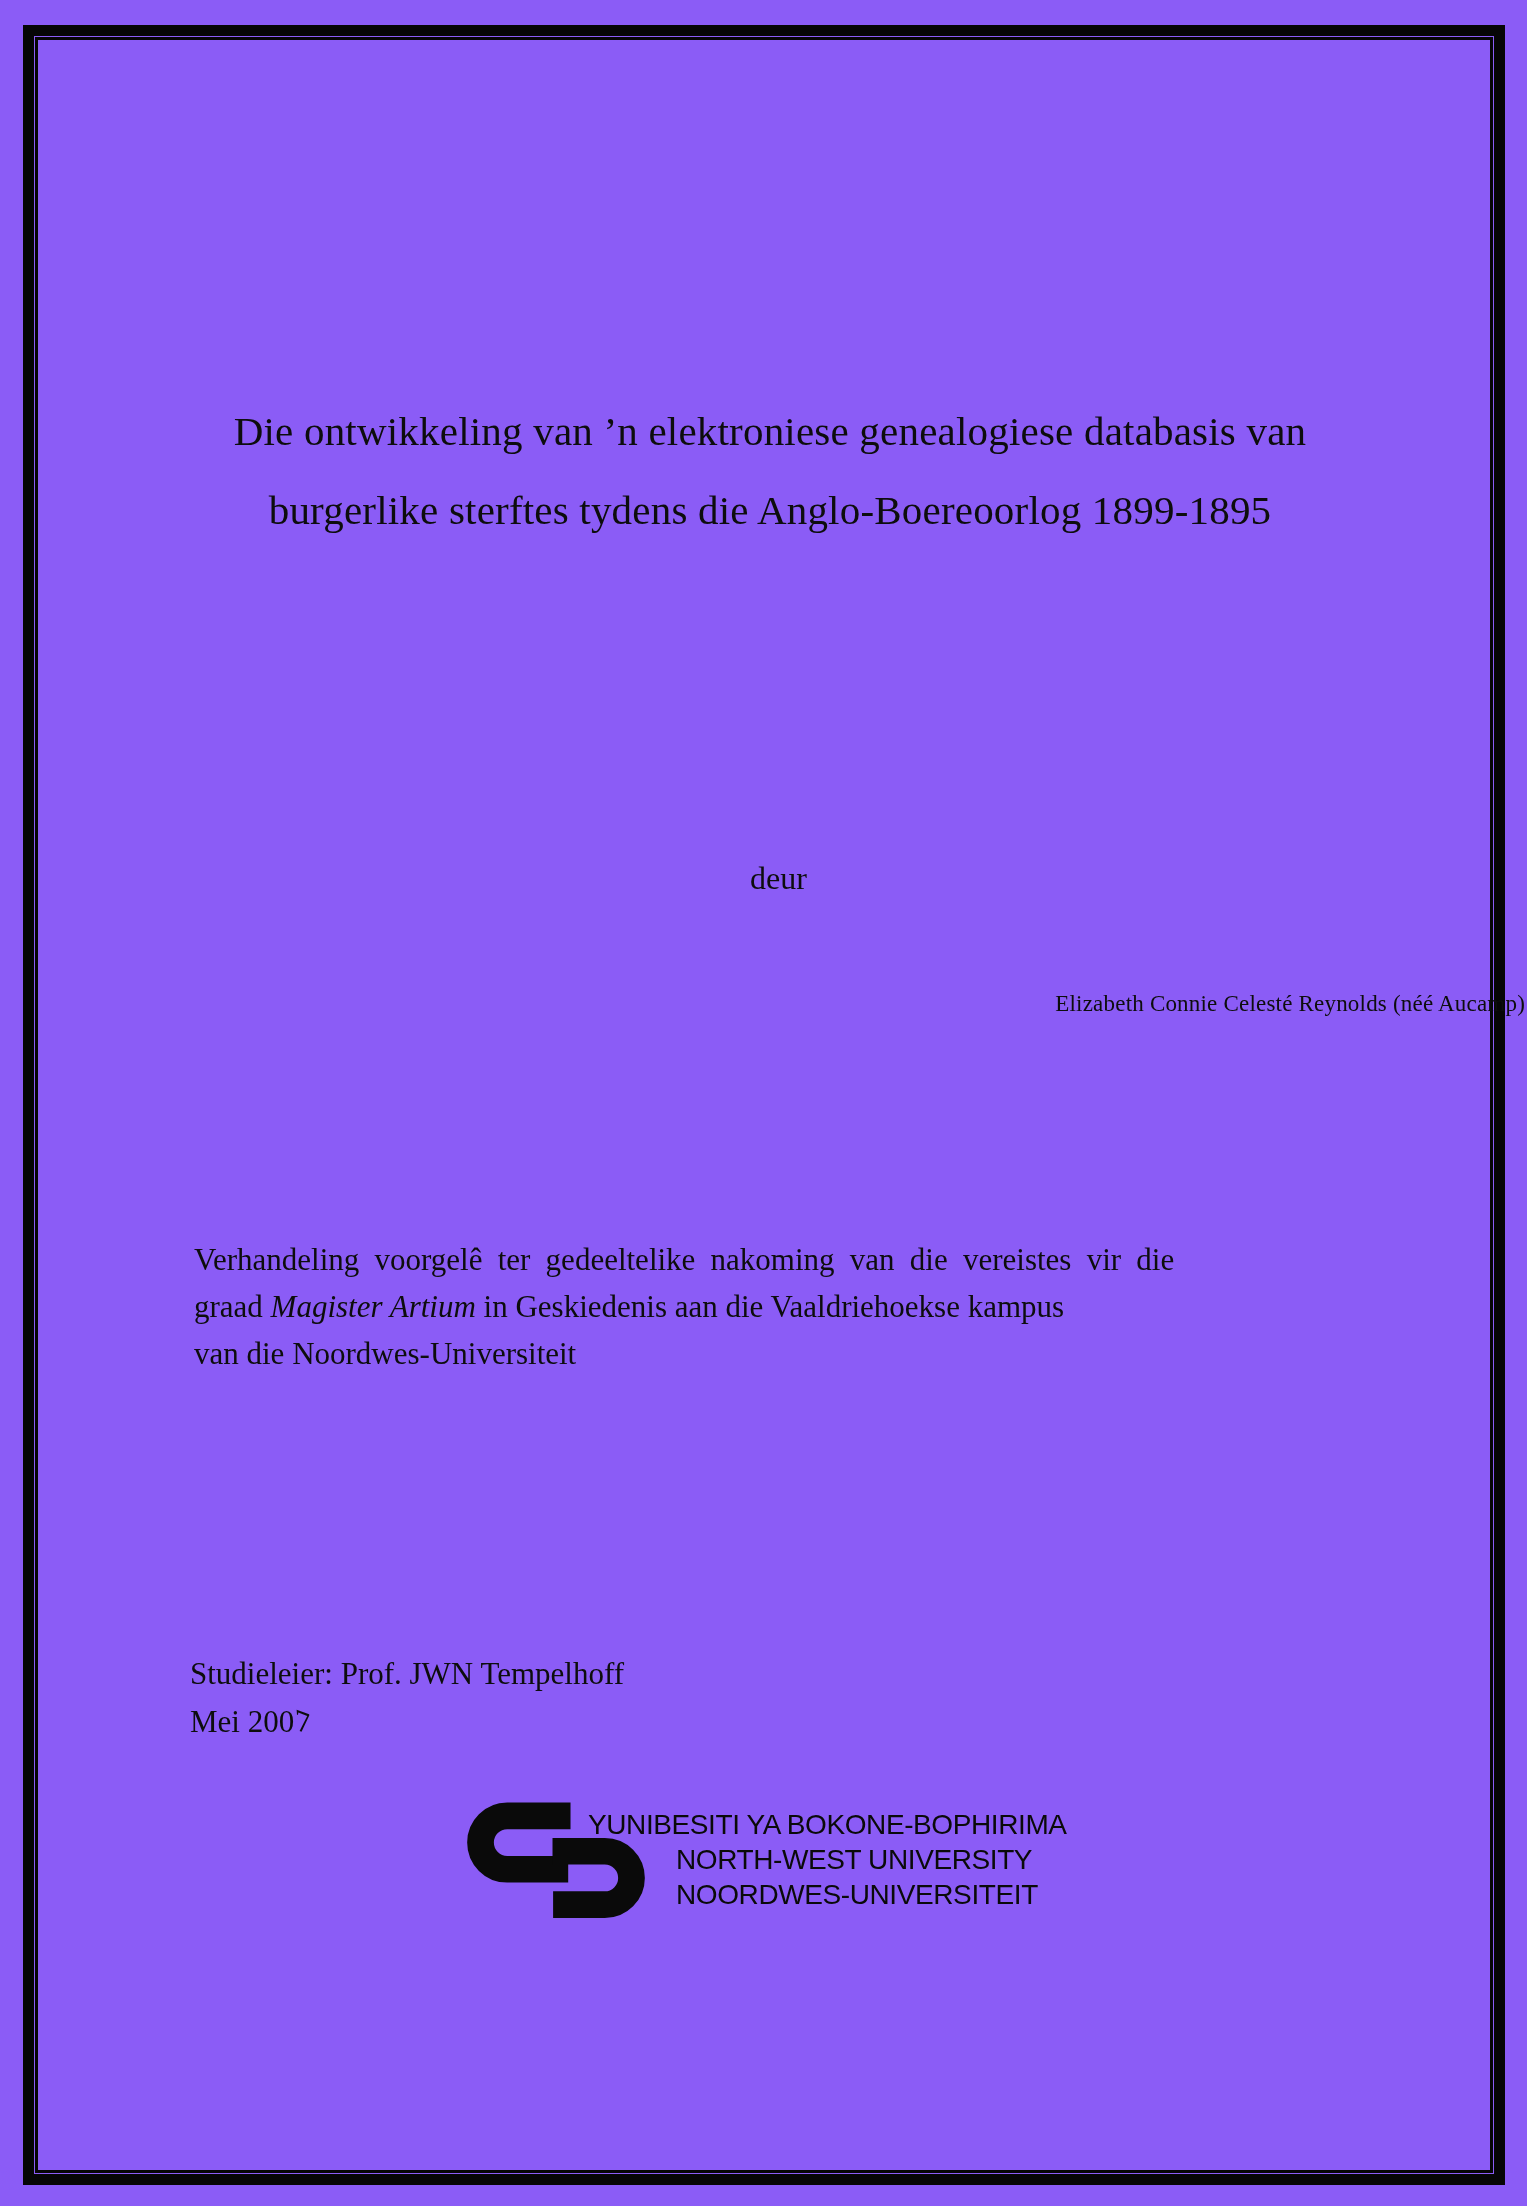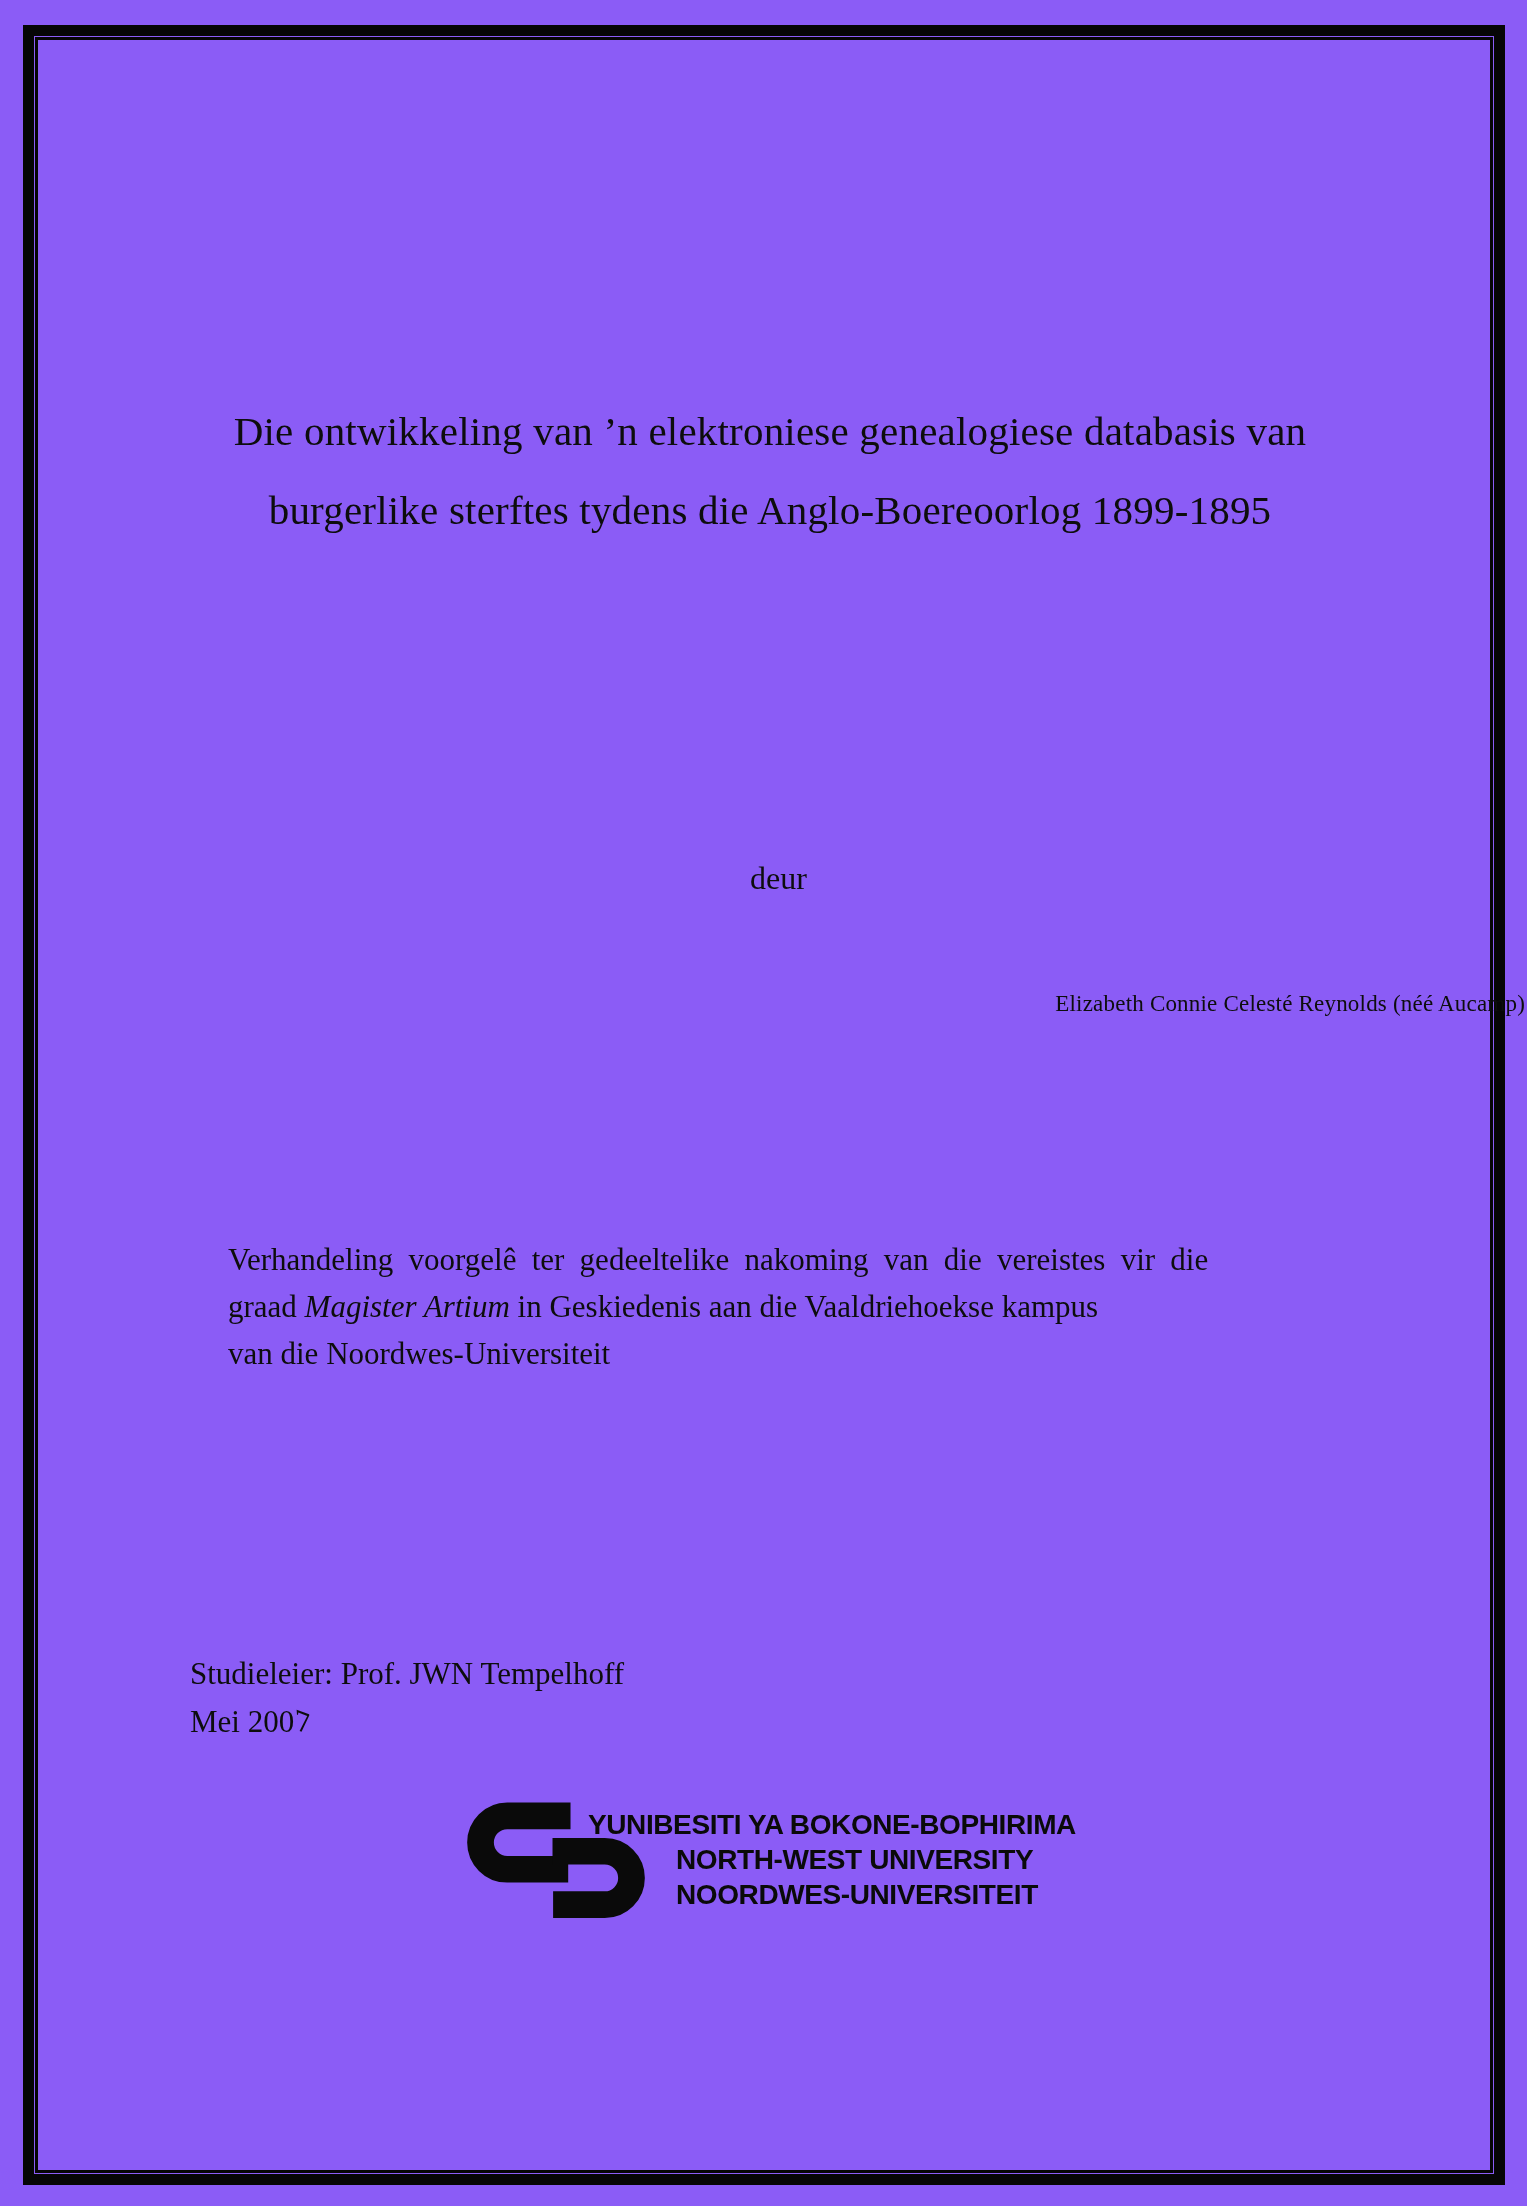--- a/index.html
+++ b/index.html
@@ -60,21 +60,21 @@
     letter-spacing: 0.2px;
   }
   .statement {
     position: absolute;
     left: 194px;
     top: 1236px;
     width: 1170px;
     font-size: 31px;
     line-height: 47px;
   }
-  .statement .line { white-space: nowrap; margin-left: 34px; }
+  .statement .line { white-space: nowrap; }
   .statement .justified { word-spacing: 7.5px; }
   .statement .italic { font-style: italic; }
   .supervisor-block {
     position: absolute;
     left: 190px;
     top: 1650px;
     font-size: 31px;
     line-height: 48px;
   }
   .date-line { white-space: nowrap; }
@@ -86,21 +86,21 @@
   }
   
   .logo-mark {
     position: absolute;
     left: 466px;
     top: 1798px;
   }
   .logo-text {
     position: absolute;
     font-family: "Liberation Sans", "DejaVu Sans", sans-serif;
-    font-weight: 700;
+    font-weight: 400;
     font-size: 28px;
     letter-spacing: -0.4px;
     color: #0a0a0a;
     white-space: nowrap;
   }
   .logo-line1 { left: 588px; top: 1809px; }
   .logo-line2 { left: 676px; top: 1844px; }
   .logo-line3 { left: 676px; top: 1879px; }
 </style>
 </head>

